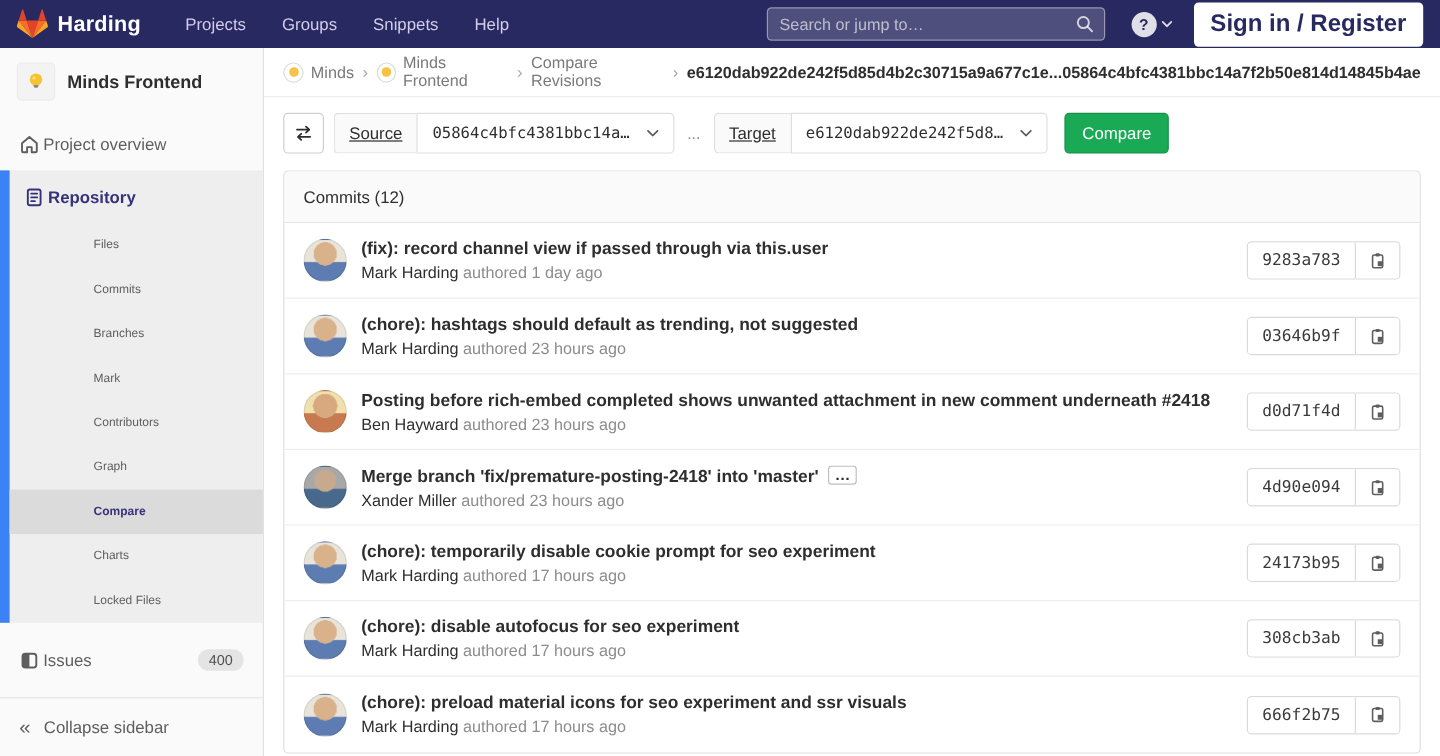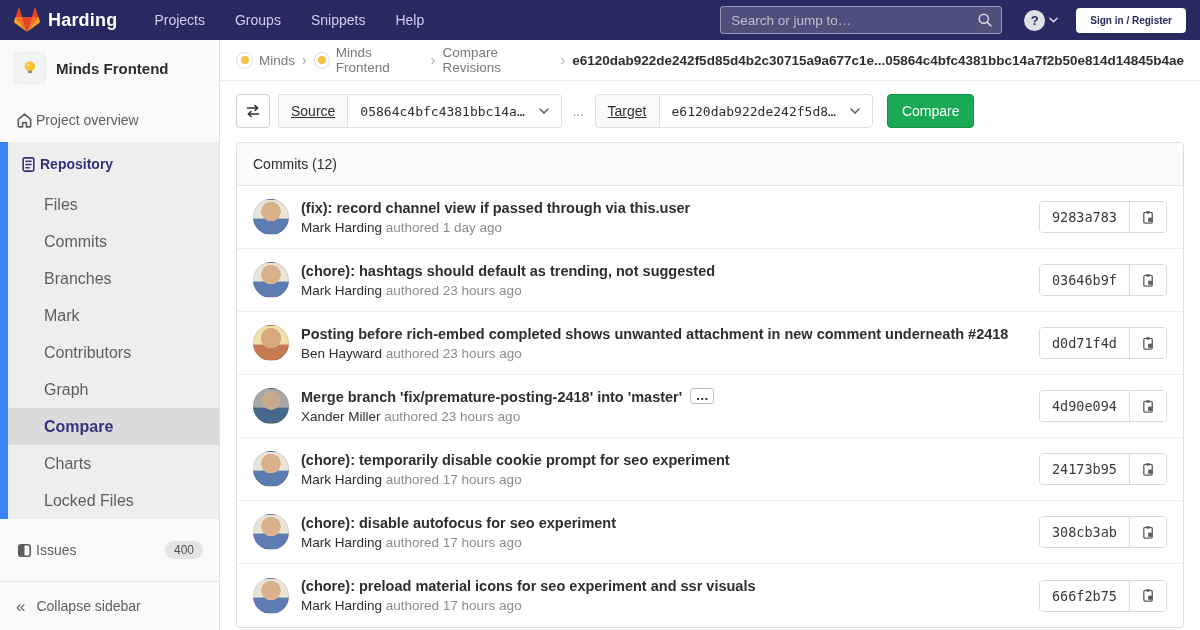--- a/index.html
+++ b/index.html
@@ -11,37 +11,37 @@
   .brand-logo { width:26px; height:26px; display:block; }
   .brand-name { color:#fff; font-size:18px; font-weight:700; letter-spacing:.2px; }
   .nav-link { color:#d2cdea; font-size:14px; padding:0 11px; line-height:40px; cursor:pointer; }
   .nav-search { margin-left:auto; position:relative; width:282px; height:28px; }
   .nav-search input { width:100%; height:100%; background:rgba(255,255,255,.18); border:1px solid rgba(255,255,255,.42); border-radius:4px; color:#fff; font-size:13.5px; padding:0 32px 0 10px; outline:none; font-family:inherit; }
   .nav-search input::placeholder { color:rgba(255,255,255,.62); }
   .search-icon { position:absolute; right:9px; top:6px; width:16px; height:16px; }
   .help-menu { display:flex; align-items:center; gap:4px; margin:0 10px 0 14px; cursor:pointer; }
   .help-circle { width:21px; height:21px; border-radius:50%; background:rgba(255,255,255,.85); color:#292961; font-weight:700; font-size:13px; display:flex; align-items:center; justify-content:center; }
   .caret-down { width:9px; height:6px; }
-  .signin-btn { background:#fff; color:#292961; font-weight:700; font-size:10px; border:none; border-radius:4px; padding:7px 14px; cursor:pointer; font-family:inherit; }
+  .signin-btn { background:#fff; color:#292961; font-weight:700; font-size:20px; border:none; border-radius:4px; padding:7px 14px; cursor:pointer; font-family:inherit; }
 
   
   .app { display:flex; height:590px; }
 
   
   .sidebar { width:220px; background:#fafafa; border-right:1px solid #e1e1e1; display:flex; flex-direction:column; flex-shrink:0; }
   .project-header { display:flex; align-items:center; gap:10px; padding:12px 14px 14px; cursor:pointer; }
   .project-avatar { width:32px; height:32px; border-radius:4px; background:#f3f3f3; border:1px solid #ececec; display:flex; align-items:center; justify-content:center; }
   .project-name { font-size:15px; font-weight:700; color:#2e2e2e; }
   .side-item { display:flex; align-items:center; gap:3px; padding:0 16px; height:44px; color:#5e5e5e; font-size:14px; cursor:pointer; }
   .side-item svg { flex-shrink:0; }
   .repo-section { background:#eeeeee; border-left:8px solid #3b82f6; }
   .repo-section .side-item { padding-left:12px; }
   .repo-head { color:#36327a; font-weight:700; }
   .repo-head svg { color:#36327a; }
-  .sub-item { display:block; padding:9px 16px 9px 36px; font-size:16px; color:#5e5e5e; cursor:pointer; line-height:19px; }
+  .sub-item { display:block; padding:9px 16px 9px 70px; font-size:10px; color:#5e5e5e; cursor:pointer; line-height:19px; }
   .sub-item.active { background:#dbdbdb; color:#36327a; font-weight:700; }
   .issues-item { margin-top:9px; height:44px; }
   .count-badge { margin-left:auto; background:#e4e4e4; color:#525252; font-size:12px; border-radius:10px; padding:2px 9px; }
   .collapse-bar { margin-top:auto; border-top:1px solid #e5e5e5; height:49px; display:flex; align-items:center; gap:11px; padding:0 16px; color:#5e5e5e; font-size:14px; cursor:pointer; }
   .collapse-icon { font-size:17px; color:#5e5e5e; line-height:1; }
 
   
   .content { flex:1; background:#fff; display:flex; flex-direction:column; min-width:0; }
   .breadcrumb-bar { height:41px; border-bottom:1px solid #eeeeee; display:flex; align-items:center; padding:0 16px; gap:7px; font-size:13.5px; color:#7a7a7a; flex-shrink:0; }
   .crumb { display:flex; align-items:center; gap:6px; cursor:pointer; color:#7a7a7a; }

